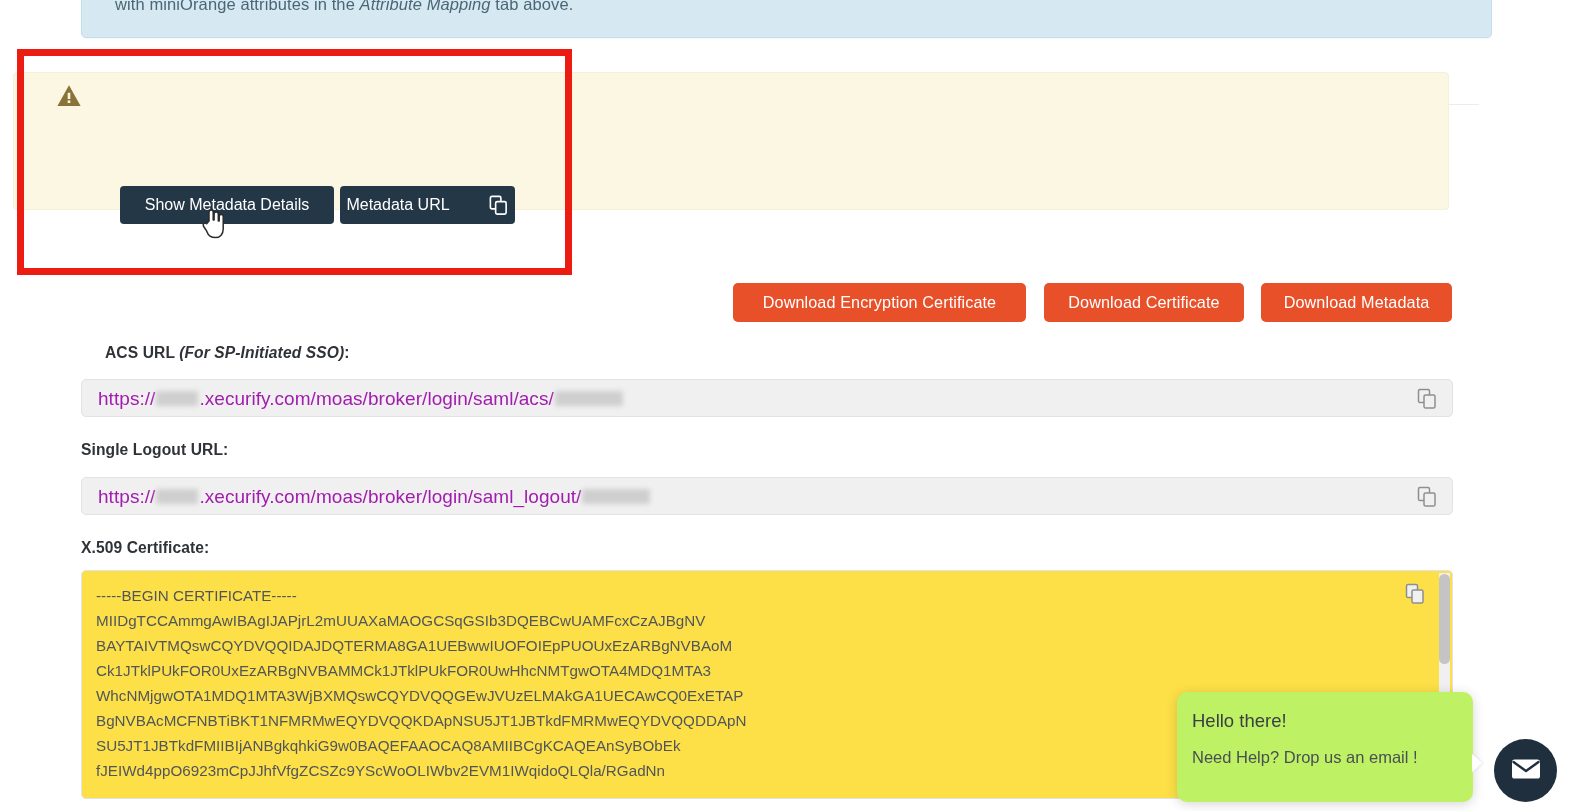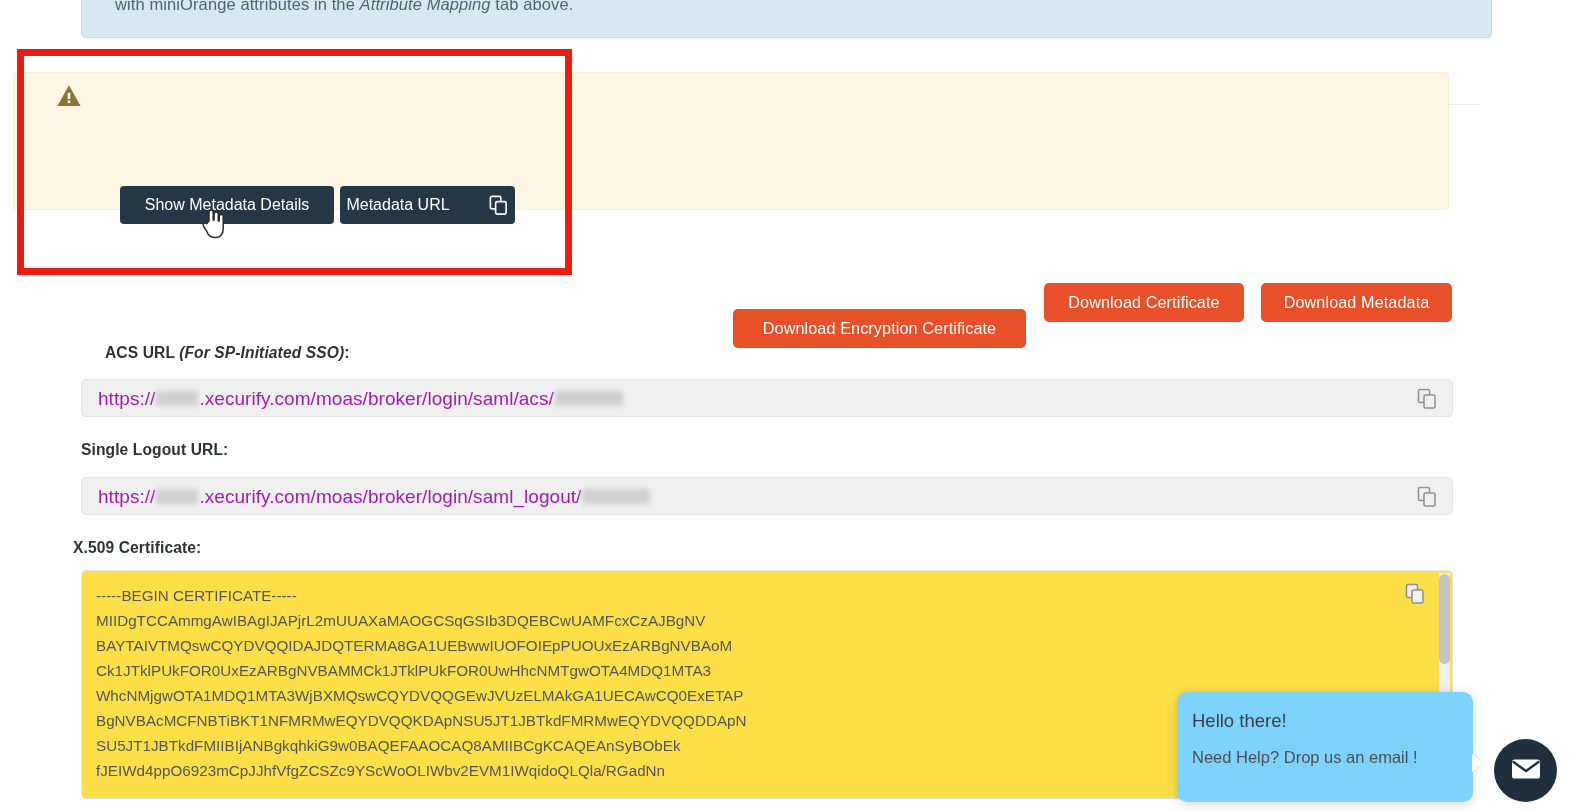--- a/index.html
+++ b/index.html
@@ -132,21 +132,21 @@
     background: #e8502a;
     border: none;
     border-radius: 5px;
     color: #ffffff;
     font-size: 16.2px;
     font-family: "Liberation Sans", sans-serif;
     cursor: pointer;
     white-space: nowrap;
     letter-spacing: .1px;
   }
-  #dl-enc-cert { left: 733px; width: 293px; margin-top: 26px; }
+  #dl-enc-cert { left: 733px; width: 293px; }
   #dl-cert     { left: 1044px; width: 200px; }
   #dl-meta     { left: 1261px; width: 191px; }
 
   
   .field-label {
     position: absolute;
     font-size: 15.6px;
     font-weight: bold;
     color: #2f3337;
     letter-spacing: .1px;
@@ -231,21 +231,21 @@
     background: #c4c4c4;
     border-radius: 6px;
     cursor: pointer;
   }
 
   
   .chat-bubble {
     position: absolute;
     left: 1177px; top: 692px;
     width: 296px; height: 110px;
-    background: #7dd3fc;
+    background: #bef264;
     border-radius: 10px;
     box-shadow: 0 2px 12px rgba(0,0,0,.17);
     z-index: 70;
   }
   .chat-bubble:after {
     content: "";
     position: absolute;
     right: -9px; top: 62px;
     width: 0; height: 0;
     border-top: 9px solid transparent;
@@ -358,21 +358,21 @@
         <span class="redact" style="width:68px;"></span>
       </div>
     <span class="copy-btn">
       <svg viewBox="0 0 22 22" width="22" height="22">
         <rect x="2.5" y="1.5" width="11" height="13" rx="1.6" fill="#f0f0f0" stroke="#8e8e8e" stroke-width="1.5"></rect>
         <rect x="8" y="7" width="11" height="13" rx="1.6" fill="#f0f0f0" stroke="#8e8e8e" stroke-width="1.5"></rect>
       </svg>
     </span>
   </div>
 
-  <div class="field-label" style="left:73px; top:539px;text-align:center;">X.509 Certificate:</div>
+  <div class="field-label" style="left:81px; top:539px;text-align:center;">X.509 Certificate:</div>
 
   <div class="cert-box">
     <div class="cert-lines">-----BEGIN CERTIFICATE-----
 MIIDgTCCAmmgAwIBAgIJAPjrL2mUUAXaMAOGCSqGSIb3DQEBCwUAMFcxCzAJBgNV
 BAYTAIVTMQswCQYDVQQIDAJDQTERMA8GA1UEBwwIUOFOIEpPUOUxEzARBgNVBAoM
 Ck1JTklPUkFOR0UxEzARBgNVBAMMCk1JTklPUkFOR0UwHhcNMTgwOTA4MDQ1MTA3
 WhcNMjgwOTA1MDQ1MTA3WjBXMQswCQYDVQQGEwJVUzELMAkGA1UECAwCQ0ExETAP
 BgNVBAcMCFNBTiBKT1NFMRMwEQYDVQQKDApNSU5JT1JBTkdFMRMwEQYDVQQDDApN
 SU5JT1JBTkdFMIIBIjANBgkqhkiG9w0BAQEFAAOCAQ8AMIIBCgKCAQEAnSyBObEk
 fJEIWd4ppO6923mCpJJhfVfgZCSZc9YScWoOLIWbv2EVM1IWqidoQLQla/RGadNn</div>

